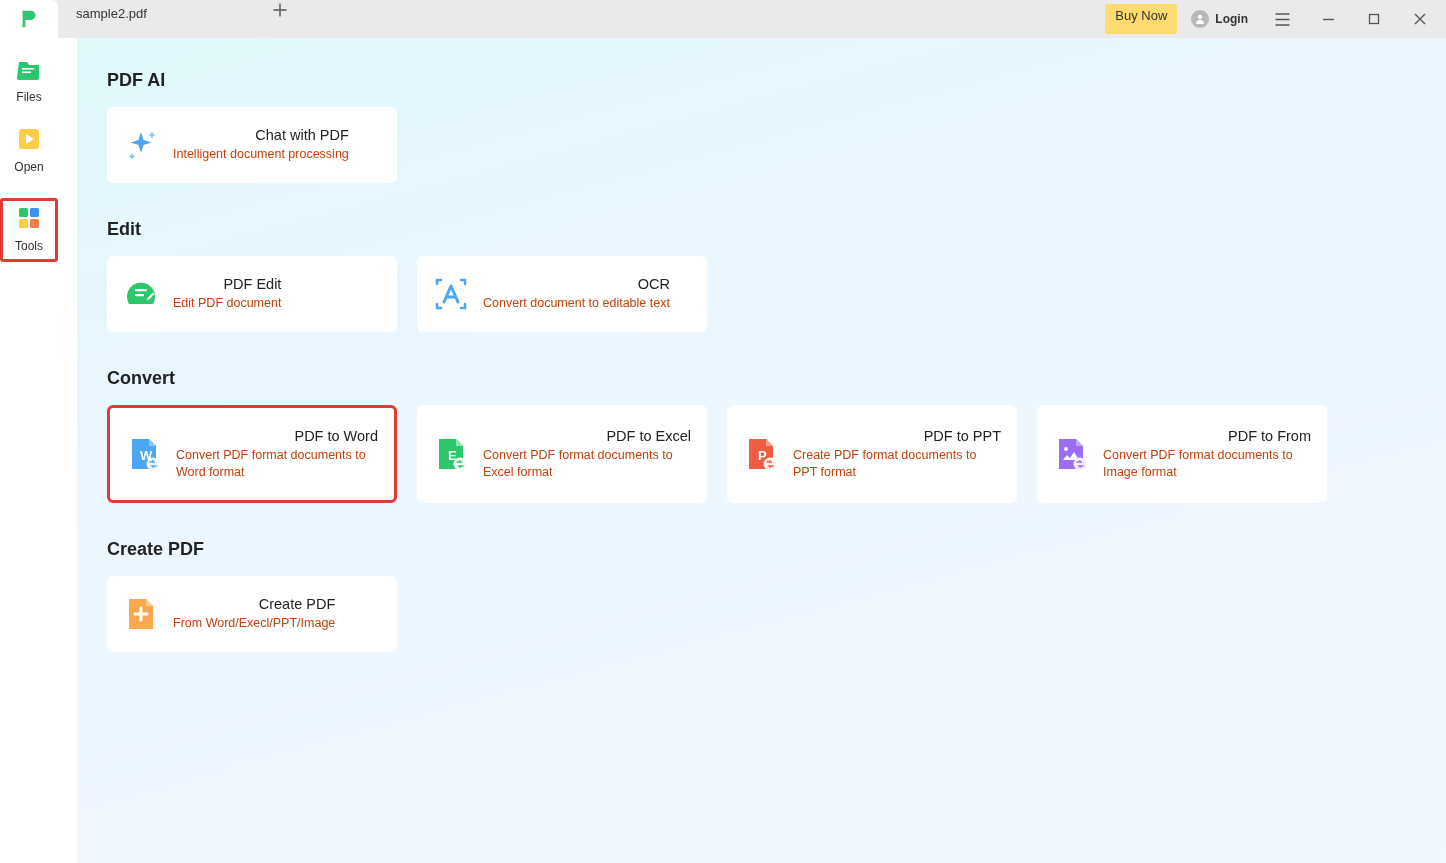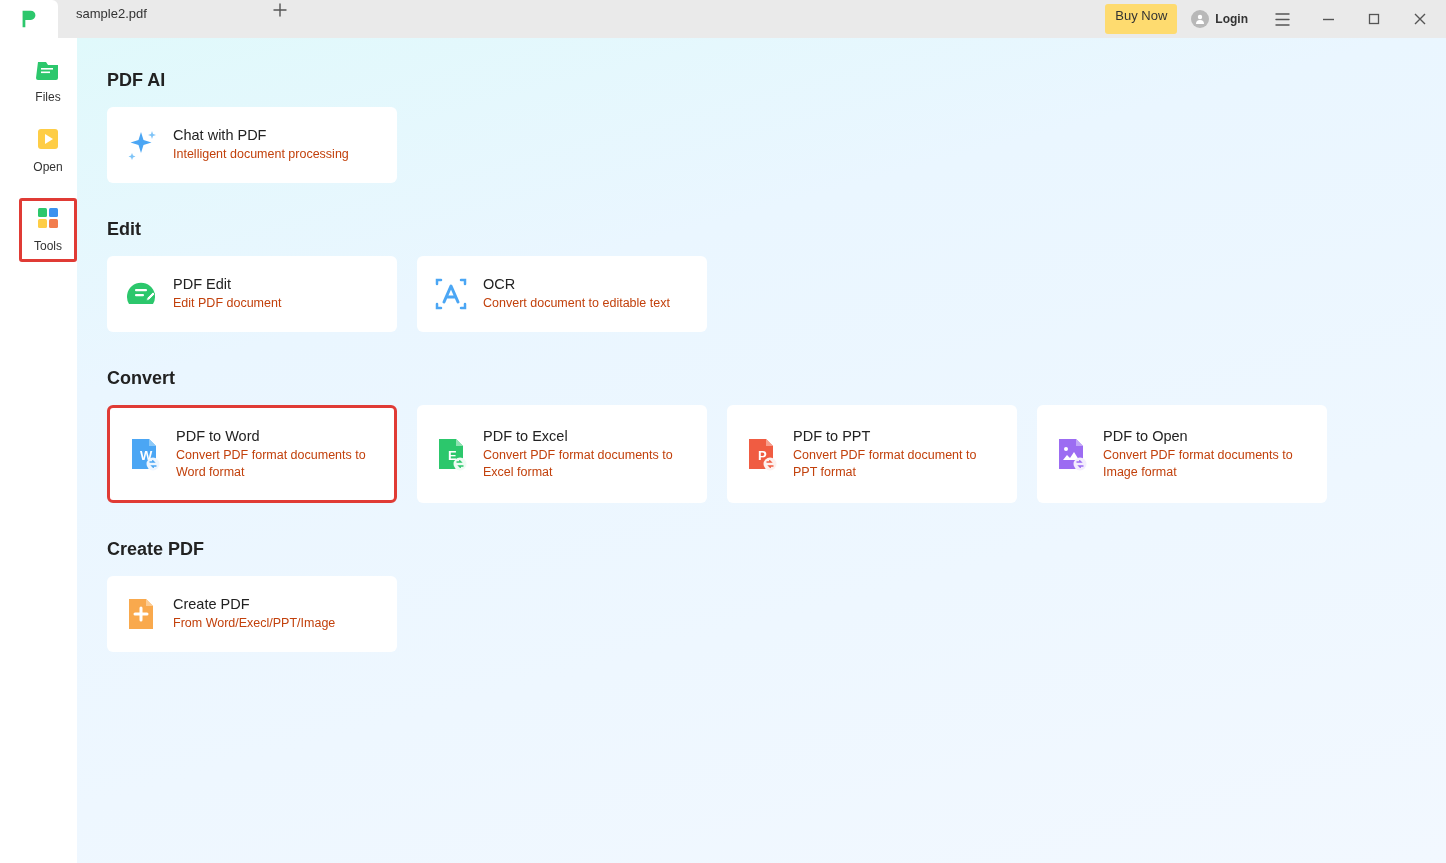--- a/index.html
+++ b/index.html
@@ -100,21 +100,21 @@
 }
 .body-row {
   display: flex;
   height: calc(863px - 38px);
 }
 .sidebar {
   width: 77px;
   background: #fff;
   display: flex;
   flex-direction: column;
-  align-items: flex-end;
+  align-items: flex-start;
   padding-top: 20px;
   gap: 24px;
 }
 .side-item {
   display: flex;
   flex-direction: column;
   align-items: center;
   gap: 6px;
   cursor: pointer;
   width: 58px;
@@ -166,20 +166,21 @@
   height: 36px;
   flex-shrink: 0;
   display: flex;
   align-items: center;
   justify-content: center;
 }
 .card-text {
   display: flex;
   flex-direction: column;
   gap: 3px;
+  align-items: flex-end;
 }
 .card-title {
   font-size: 14.5px;
   color: #222;
 }
 .card-desc {
   font-size: 12.5px;
   color: #c2410c;
   line-height: 1.35;
 }
@@ -361,36 +362,36 @@
           <svg width="36" height="36" viewBox="0 0 36 36">
             <path d="M6 3 h17 l7 7 v23 h-24 z" fill="#f05c42"></path>
             <path d="M23 3 v7 h7 z" fill="#f79d8c"></path>
             <text x="15" y="24" font-size="13" font-weight="700" fill="#fff" font-family="Arial">P</text>
             <circle cx="27" cy="28" r="6.5" fill="#fdf0ed"></circle>
             <path d="M24 26 h4 l-1.3 -1.3 M30 30 h-4 l1.3 1.3" stroke="#f05c42" stroke-width="1.4" fill="none" stroke-linecap="round"></path>
           </svg>
         </div>
         <div class="card-text">
           <div class="card-title">PDF to PPT</div>
-          <div class="card-desc">Convert PDF format document to PPT format</div>
+          <div class="card-desc">Create PDF format documents to PPT format</div>
         </div>
       </div>
       <div class="card">
         <div class="card-icon">
           <svg width="36" height="36" viewBox="0 0 36 36">
             <path d="M6 3 h17 l7 7 v23 h-24 z" fill="#9c6cf2"></path>
             <path d="M23 3 v7 h7 z" fill="#c2a6f8"></path>
             <path d="M10 24 l4 -5 l3 3 l4 -6 l5 8 z" fill="#fff"></path>
             <circle cx="13" cy="13" r="2" fill="#fff"></circle>
             <circle cx="27" cy="28" r="6.5" fill="#f3edfd"></circle>
             <path d="M24 26 h4 l-1.3 -1.3 M30 30 h-4 l1.3 1.3" stroke="#9c6cf2" stroke-width="1.4" fill="none" stroke-linecap="round"></path>
           </svg>
         </div>
         <div class="card-text">
-          <div class="card-title">PDF to Open</div>
+          <div class="card-title">PDF to From</div>
           <div class="card-desc">Convert PDF format documents to Image format</div>
         </div>
       </div>
     </div>
 
     <div class="section-heading">Create PDF</div>
     <div class="cards-row">
       <div class="card">
         <div class="card-icon">
           <svg width="36" height="36" viewBox="0 0 36 36">

